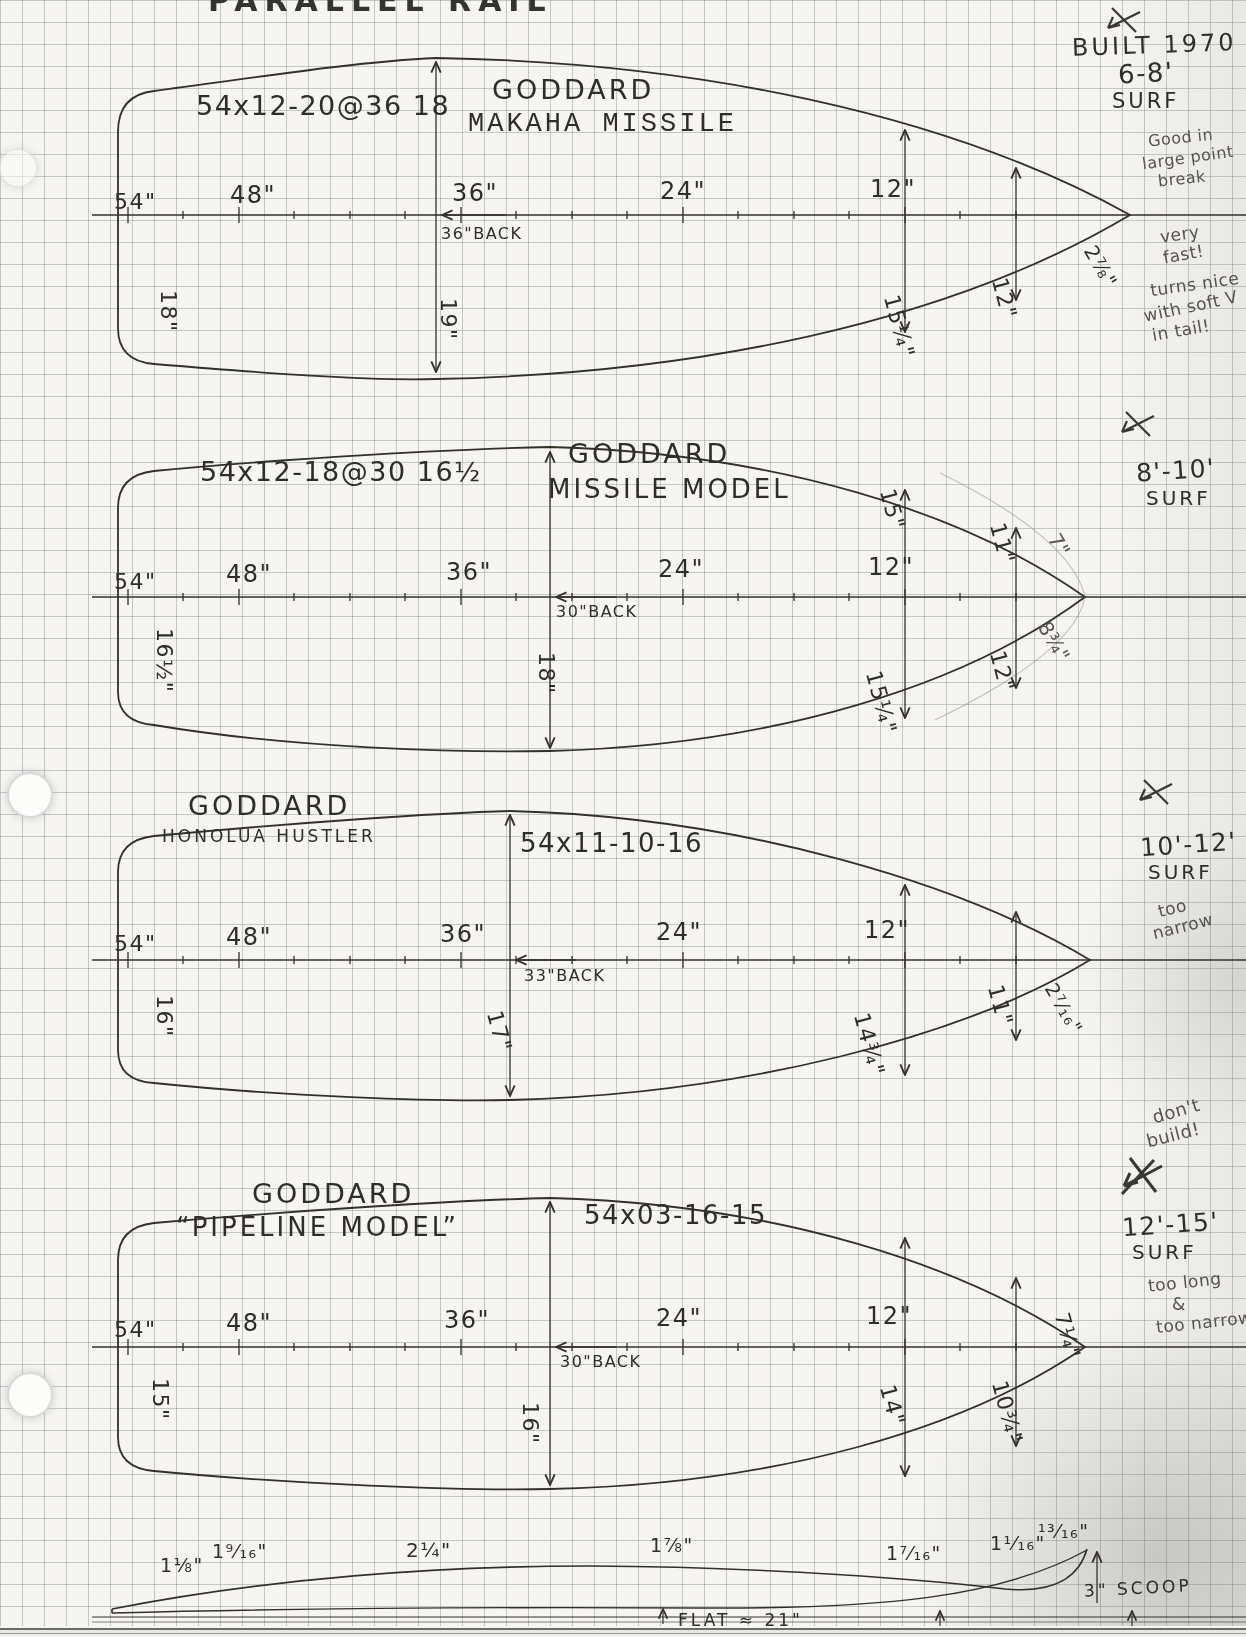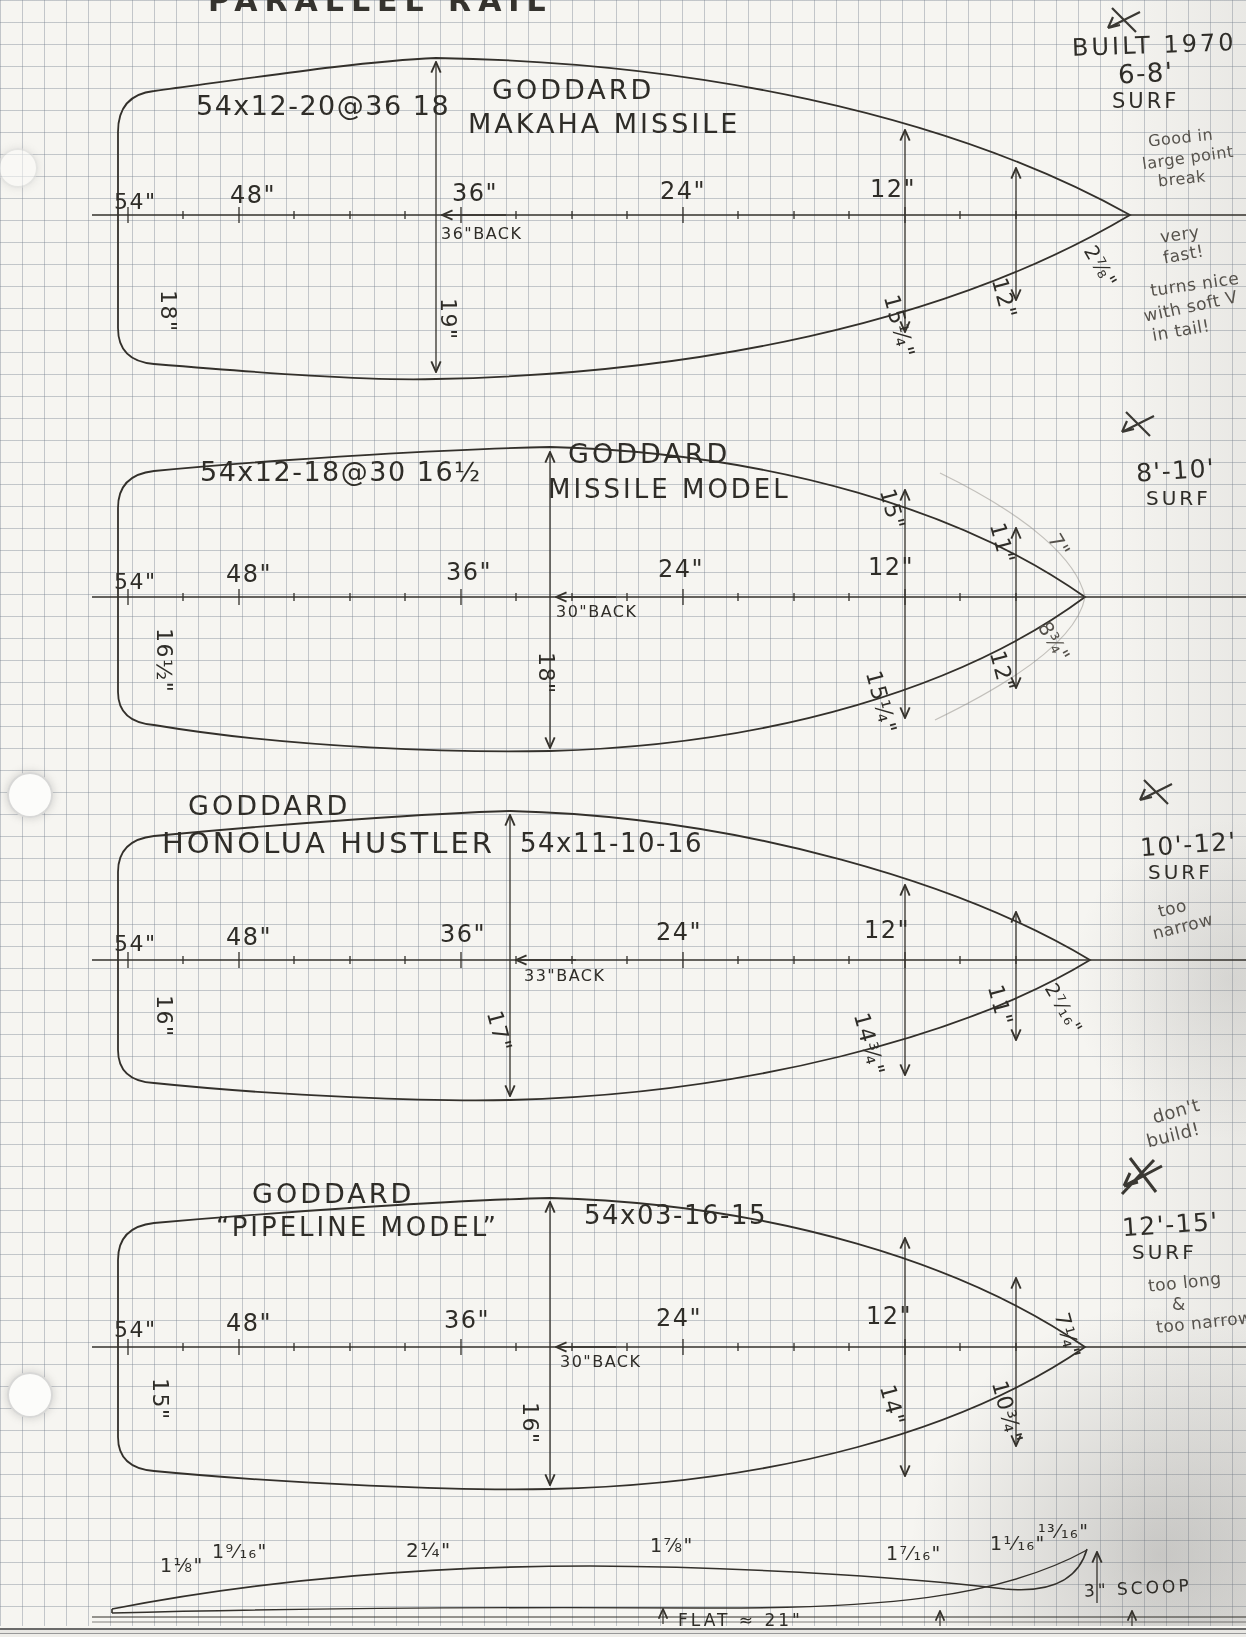--- a/index.html
+++ b/index.html
@@ -99,21 +99,21 @@
     </g>
   </svg>
 
   <div class="cut-title">
     <span>PARALLEL RAIL MODELS</span>
   </div>
   <span class="lb cap" style="left:1072px;top:33px;font-size:24px;transform:rotate(-2deg);">BUILT 1970</span>
 
   <span class="lb" style="left:196px;top:92px;font-size:27px;">54x12-20@36 18</span>
   <span class="lb cap" style="left:492px;top:76px;font-size:27px;">GODDARD</span>
-  <span class="lb cap" style="left:468px;top:110px;font-size:27px;">MAKAHA MISSILE</span>
+  <span class="lb cap" style="left:468px;top:110px;font-size:27px;font-family:Liberation Mono, monospace;">MAKAHA MISSILE</span>
   <span class="lb" style="left:114px;top:190px;font-size:22px;">54"</span>
   <span class="lb" style="left:230px;top:183px;font-size:24px;">48"</span>
   <span class="lb" style="left:452px;top:181px;font-size:24px;">36"</span>
   <span class="lb" style="left:660px;top:179px;font-size:24px;">24"</span>
   <span class="lb" style="left:870px;top:177px;font-size:24px;">12"</span>
   <span class="lb" style="left:441px;top:226px;font-size:16px;">36"BACK</span>
   <span class="lb" style="left:1118px;top:60px;font-size:26px;transform:rotate(-3deg);">6-8'</span>
   <span class="lb cap" style="left:1112px;top:90px;font-size:21px;">SURF</span>
   <span class="lb note" style="left:1148px;top:130px;font-size:16px;transform:rotate(-6deg);">Good in</span>
   <span class="lb note" style="left:1142px;top:150px;font-size:16px;transform:rotate(-8deg);">large point</span>
@@ -143,42 +143,42 @@
   <span class="lb r90" style="left:176px;top:628px;font-size:22px;">16½"</span>
   <span class="lb r90" style="left:558px;top:652px;font-size:22px;">18"</span>
   <span class="lb r75" style="left:898px;top:486px;font-size:22px;">15"</span>
   <span class="lb r75" style="left:884px;top:668px;font-size:22px;">15¼"</span>
   <span class="lb r75" style="left:1008px;top:520px;font-size:22px;">11"</span>
   <span class="lb r75" style="left:1008px;top:648px;font-size:22px;">12"</span>
   <span class="lb r60 note" style="left:1062px;top:530px;font-size:20px;">7"</span>
   <span class="lb r60 note" style="left:1052px;top:618px;font-size:20px;">8¾"</span>
 
   <span class="lb cap" style="left:188px;top:792px;font-size:27px;">GODDARD</span>
-  <span class="lb cap" style="left:162px;top:828px;font-size:29px;">HONOLUA HUSTLER</span>
+  <span class="lb cap" style="left:162px;top:828px;font-size:17px;">HONOLUA HUSTLER</span>
   <span class="lb" style="left:520px;top:830px;font-size:26px;">54x11-10-16</span>
   <span class="lb" style="left:114px;top:932px;font-size:22px;">54"</span>
   <span class="lb" style="left:226px;top:925px;font-size:24px;">48"</span>
   <span class="lb" style="left:440px;top:922px;font-size:24px;">36"</span>
   <span class="lb" style="left:656px;top:920px;font-size:24px;">24"</span>
   <span class="lb" style="left:864px;top:918px;font-size:24px;">12"</span>
   <span class="lb" style="left:524px;top:968px;font-size:16px;">33"BACK</span>
   <span class="lb" style="left:1140px;top:832px;font-size:25px;transform:rotate(-4deg);">10'-12'</span>
   <span class="lb cap" style="left:1148px;top:862px;font-size:20px;">SURF</span>
   <span class="lb note" style="left:1158px;top:900px;font-size:17px;transform:rotate(-14deg);">too</span>
   <span class="lb note" style="left:1152px;top:918px;font-size:17px;transform:rotate(-14deg);">narrow</span>
   <span class="lb note" style="left:1152px;top:1102px;font-size:18px;transform:rotate(-16deg);">don't</span>
   <span class="lb note" style="left:1146px;top:1126px;font-size:18px;transform:rotate(-14deg);">build!</span>
   <span class="lb r90" style="left:176px;top:995px;font-size:22px;">16"</span>
   <span class="lb r75" style="left:505px;top:1008px;font-size:22px;">17"</span>
   <span class="lb r75" style="left:872px;top:1010px;font-size:22px;">14¾"</span>
   <span class="lb r75" style="left:1006px;top:982px;font-size:22px;">11"</span>
   <span class="lb r60" style="left:1058px;top:980px;font-size:19px;">2⁷⁄₁₆"</span>
 
   <span class="lb cap" style="left:252px;top:1180px;font-size:27px;">GODDARD</span>
-  <span class="lb cap" style="left:176px;top:1214px;font-size:26px;padding-left:40px;">“PIPELINE MODEL”</span>
+  <span class="lb cap" style="left:176px;top:1214px;font-size:26px;">“PIPELINE MODEL”</span>
   <span class="lb" style="left:584px;top:1202px;font-size:26px;">54x03-16-15</span>
   <span class="lb" style="left:114px;top:1318px;font-size:22px;">54"</span>
   <span class="lb" style="left:226px;top:1311px;font-size:24px;">48"</span>
   <span class="lb" style="left:444px;top:1308px;font-size:24px;">36"</span>
   <span class="lb" style="left:656px;top:1306px;font-size:24px;">24"</span>
   <span class="lb" style="left:866px;top:1304px;font-size:24px;">12"</span>
   <span class="lb" style="left:560px;top:1354px;font-size:16px;">30"BACK</span>
   <span class="lb" style="left:1122px;top:1212px;font-size:25px;transform:rotate(-4deg);">12'-15'</span>
   <span class="lb cap" style="left:1132px;top:1242px;font-size:20px;">SURF</span>
   <span class="lb note" style="left:1148px;top:1274px;font-size:17px;transform:rotate(-6deg);">too long</span>

